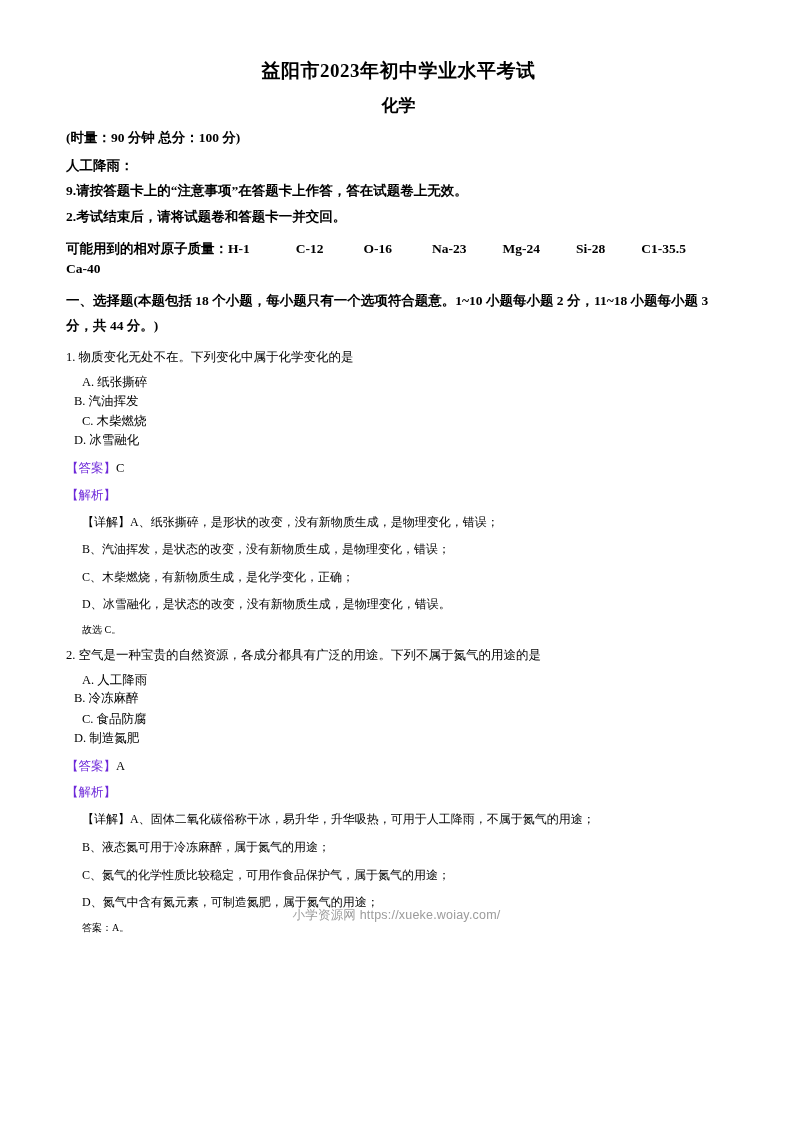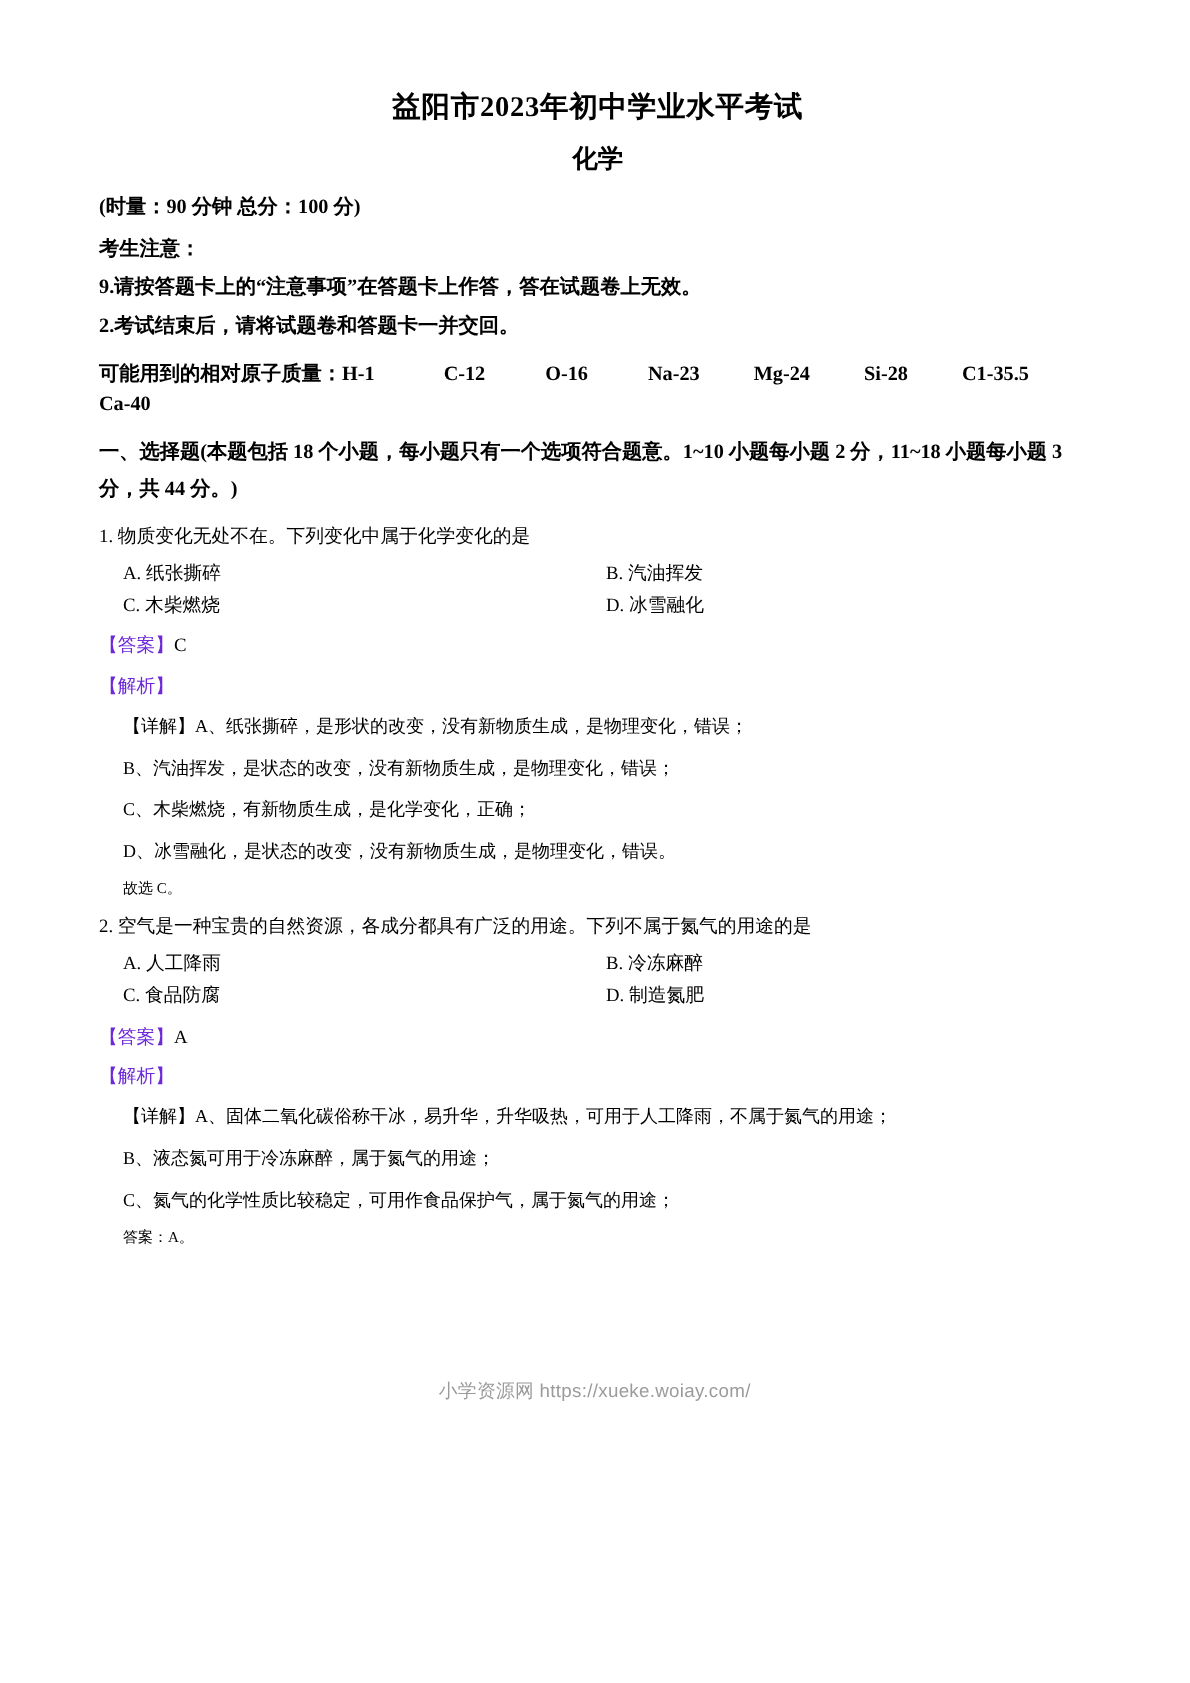--- a/index.html
+++ b/index.html
@@ -74,20 +74,21 @@
   .q-stem {
     font-size: 12.5px;
     margin: 9px 0 6px 0;
     line-height: 1.5;
   }
   .opt-row {
     display: flex;
     font-size: 12.5px;
     margin: 2px 0;
     line-height: 1.5;
+    flex-direction: column;
   }
   .opt-a { width: 330px; padding-left: 16px; box-sizing: border-box;}
   .opt-b { padding-left: 8px; }
   .ans-line {
     font-size: 12.5px;
     margin: 9px 0 7px 0;
     line-height: 1.5;
   }
   .blue {
     color: #6d28d9;
@@ -107,38 +108,38 @@
   }
   .conclusion {
     font-size: 10px;
     margin: 9px 0;
     padding-left: 16px;
   }
   .watermark {
     position: absolute;
     left: 0;
     right: 0;
-    bottom: 16px;
+    bottom: 28px;
     text-align: center;
     font-size: 12.5px;
     color: #9b9b9b;
     font-family: "Liberation Sans", sans-serif;
     letter-spacing: 0.2px;
   }
 </style>
 </head>
 <body>
 
 <div class="page">
 
   <div class="title">益阳市2023年初中学业水平考试</div>
   <div class="subject">化学</div>
   <div class="meta">(时量：90 分钟      总分：100 分)</div>
 
-  <div class="notice-head">考生注意：</div>
+  <div class="notice-head">人工降雨：</div>
   <div class="notice-line">9.请按答题卡上的“注意事项”在答题卡上作答，答在试题卷上无效。</div>
   <div class="notice-line">2.考试结束后，请将试题卷和答题卡一并交回。</div>
 
   <div class="atomic">
     <span>可能用到的相对原子质量：</span><span class="sp" style="width:0px"></span><span>H-1</span><span class="sp" style="width:46px"></span><span>C-12</span><span class="sp" style="width:40px"></span><span>O-16</span><span class="sp" style="width:40px"></span><span>Na-23</span><span class="sp" style="width:36px"></span><span>Mg-24</span><span class="sp" style="width:36px"></span><span>Si-28</span><span class="sp" style="width:36px"></span><span>C1-35.5</span>
   </div>
   <div class="atomic-line2">Ca-40</div>
 
   <div class="section-head">一、选择题(本题包括 18 个小题，每小题只有一个选项符合题意。1~10 小题每小题 2 分，11~18 小题每小题 3 分，共 44 分。)</div>
 
@@ -173,18 +174,19 @@
       <div class="opt-a">C. 食品防腐</div>
       <div class="opt-b">D. 制造氮肥</div>
     </div>
     <div class="ans-line">
       <span class="blue">【答案】</span><span>A</span>
     </div>
     <div class="expl-tag blue">【解析】</div>
     <div class="detail-line first">【详解】A、固体二氧化碳俗称干冰，易升华，升华吸热，可用于人工降雨，不属于氮气的用途；</div>
     <div class="detail-line">B、液态氮可用于冷冻麻醉，属于氮气的用途；</div>
     <div class="detail-line">C、氮气的化学性质比较稳定，可用作食品保护气，属于氮气的用途；</div>
+    <div class="detail-line">D、氮气中含有氮元素，可制造氮肥，属于氮气的用途；</div>
     <div class="conclusion">答案：A。</div>
   </div>
 
   <div class="watermark">小学资源网 https://xueke.woiay.com/</div>
 
 </div>
 
 </body></html>

